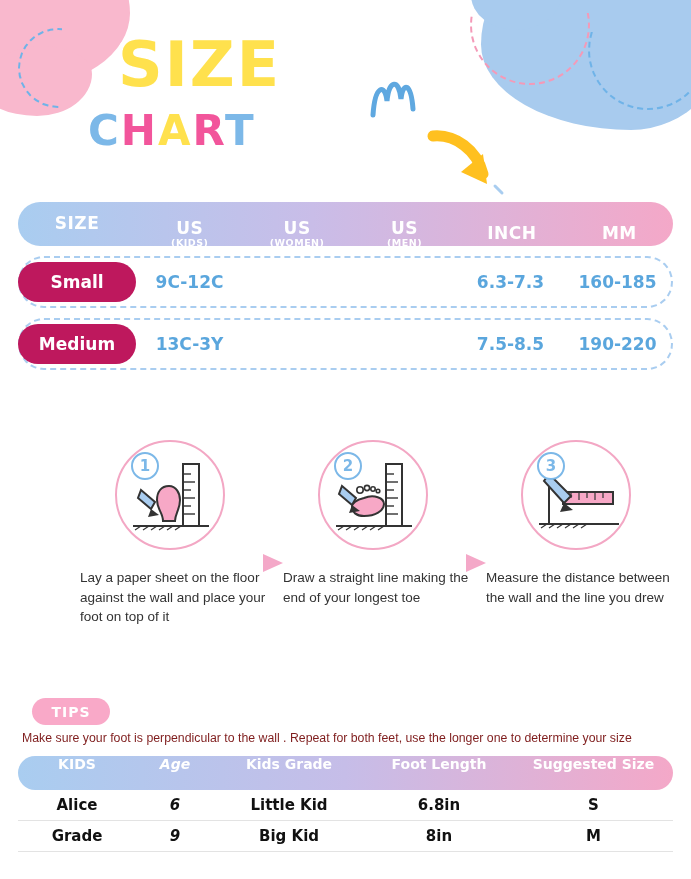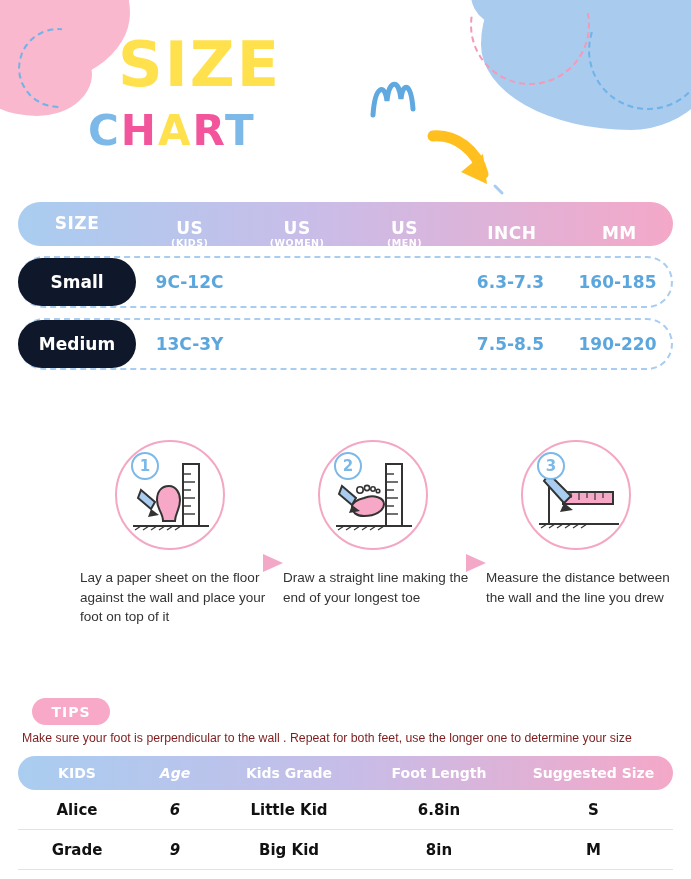--- a/index.html
+++ b/index.html
@@ -81,22 +81,22 @@
   .st-head .cell .t1 { font-size:17px; letter-spacing:.5px; display:block; line-height:1.05;}
   .st-head .cell .t2 { font-size:9.5px; letter-spacing:.5px; display:block; }
   .st-head .cell.size { flex:0 0 118px; }
   .st-head .cell.w { flex:1;margin-top:20px; }
 
   .st-row {
     display:flex; align-items:center; height:52px; margin-top:10px;
     border:2px dashed #a9cdf0; border-radius:26px; background:#fff;
   }
   .st-row .namepill {
-    flex:0 0 118px; height:48px; margin-left:-2px;
-    background:#0f172a; border-radius:24px;
+    flex:0 0 118px; height:40px; margin-left:-2px;
+    background:#be185d; border-radius:24px;
     display:flex; align-items:center; justify-content:center;
     color:#fff; font-family:"DejaVu Sans", sans-serif; font-weight:bold; font-size:17px;
   }
   .st-row .c {
     flex:1; text-align:center; color:#5aa6dd; font-size:17px;
     font-family:"DejaVu Sans", sans-serif; font-weight:bold;
   }
 
   
   .steps { position:absolute; left:22px; top:440px; width:648px; height:240px; }
@@ -134,27 +134,26 @@
   .tips-text {
     position:absolute; left:22px; top:731px; width:655px;
     font-size:12.3px; color:#7f1d1d;
   }
 
   
   .kids-table { position:absolute; left:18px; top:756px; width:655px; }
   .kt-head {
     display:flex; height:34px; border-radius:17px; overflow:hidden;
     background: linear-gradient(90deg,#a9cdf0 0%, #c6bde8 50%, #f4a8c8 100%);
-    align-items:center;
   }
   .kt-head .kc {
     color:#fff; font-family:"DejaVu Sans", sans-serif; font-weight:bold; font-size:14px;
     text-align:center;
   }
-  .kt-row { display:flex; align-items:center; height:40px; border-bottom:1px solid #e3e3e3; }
+  .kt-row { display:flex; align-items:center; height:31px; border-bottom:1px solid #e3e3e3; }
   .kt-row .kc {
     text-align:center; font-size:15px; color:#111;
     font-family:"DejaVu Sans", sans-serif; font-weight:bold;
   }
   .k1 { flex:0 0 118px; }
   .k2 { flex:0 0 78px;font-style:italic; }
   .k3 { flex:0 0 150px; }
   .k4 { flex:0 0 150px; }
   .k5 { flex:1; }
 </style>

